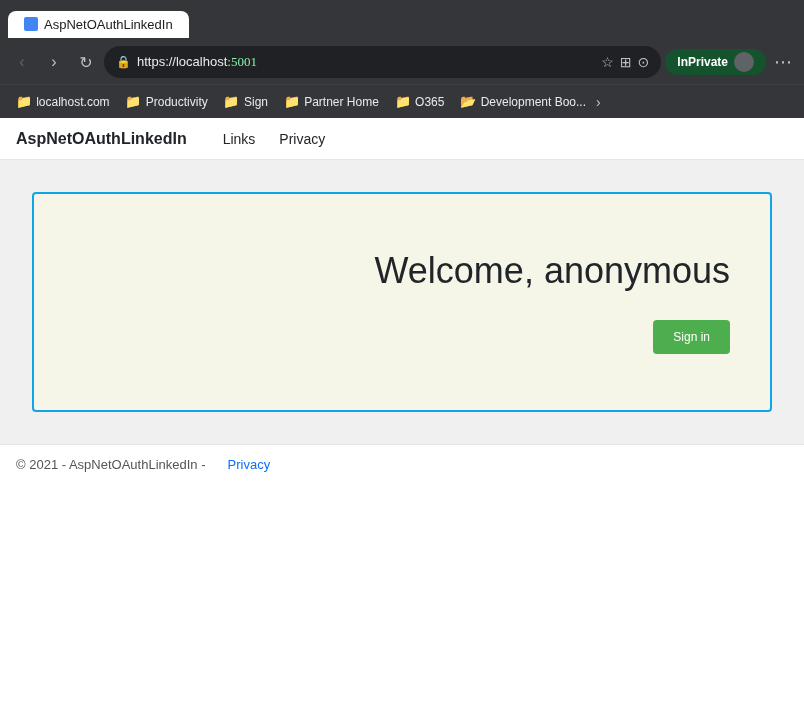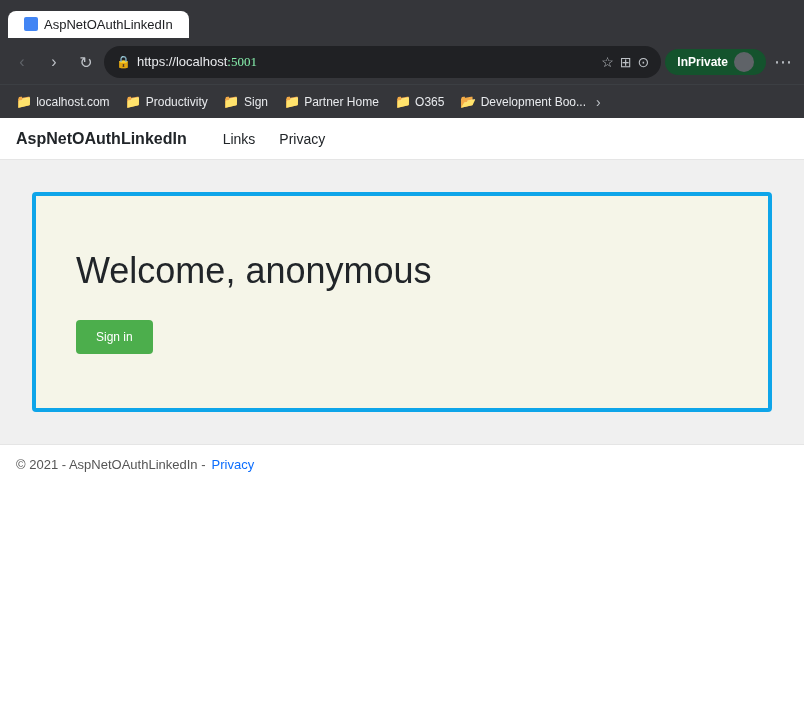--- a/index.html
+++ b/index.html
@@ -32,26 +32,26 @@
     .bookmark-folder-blue { color: #8ab4f8; font-size: 13px; }
     .bookmarks-more { color: #bdc1c6; font-size: 14px; cursor: pointer; margin-left: 2px; }
 
     
     .app-header { background: #fff; border-bottom: 1px solid #e5e5e5; display: flex; align-items: center; padding: 0 16px; height: 42px; }
     .app-brand { font-size: 16px; font-weight: 600; color: #212529; margin-right: 24px; }
     .app-nav { display: flex; gap: 0; }
     .app-nav-link { color: #212529; text-decoration: none; font-size: 14px; padding: 8px 12px; }
 
     
-    .main-area { background: #f5f5e8; border: 4px solid #0ea5e9; margin: 16px; border-radius: 4px; padding: 40px 40px; min-height: 220px; display: flex; flex-direction: column; justify-content: center; }
+    .main-area { background: #f5f5e8; border: 2px solid #0ea5e9; margin: 16px; border-radius: 4px; padding: 40px 40px; min-height: 220px; display: flex; flex-direction: column; justify-content: center; align-items: flex-end; }
     .welcome-text { font-size: 36px; font-weight: 400; color: #212529; margin-bottom: 28px; }
     .signin-btn { background: #4cae4c; color: #fff; border: none; border-radius: 4px; padding: 10px 20px; font-size: 12px; cursor: pointer; font-weight: 500; width: fit-content; }
 
     
-    .page-footer { background: #fff; border-top: 1px solid #e5e5e5; padding: 12px 16px; font-size: 13px; color: #555; display: flex; align-items: center; gap: 6px; }
+    .page-footer { background: #fff; border-top: 1px solid #e5e5e5; padding: 12px 16px; font-size: 13px; color: #555; display: flex; align-items: center; gap: 22px; }
     .footer-link { color: #0d6efd; text-decoration: none; }
 
     .page-wrapper { background: #fff; height: calc(718px - 40px - 44px - 34px); overflow: hidden; }
   </style>
 </head>
 <body>
 
 <div class="tab-bar">
   <div class="tab-active">
     <span class="tab-favicon"></span>

